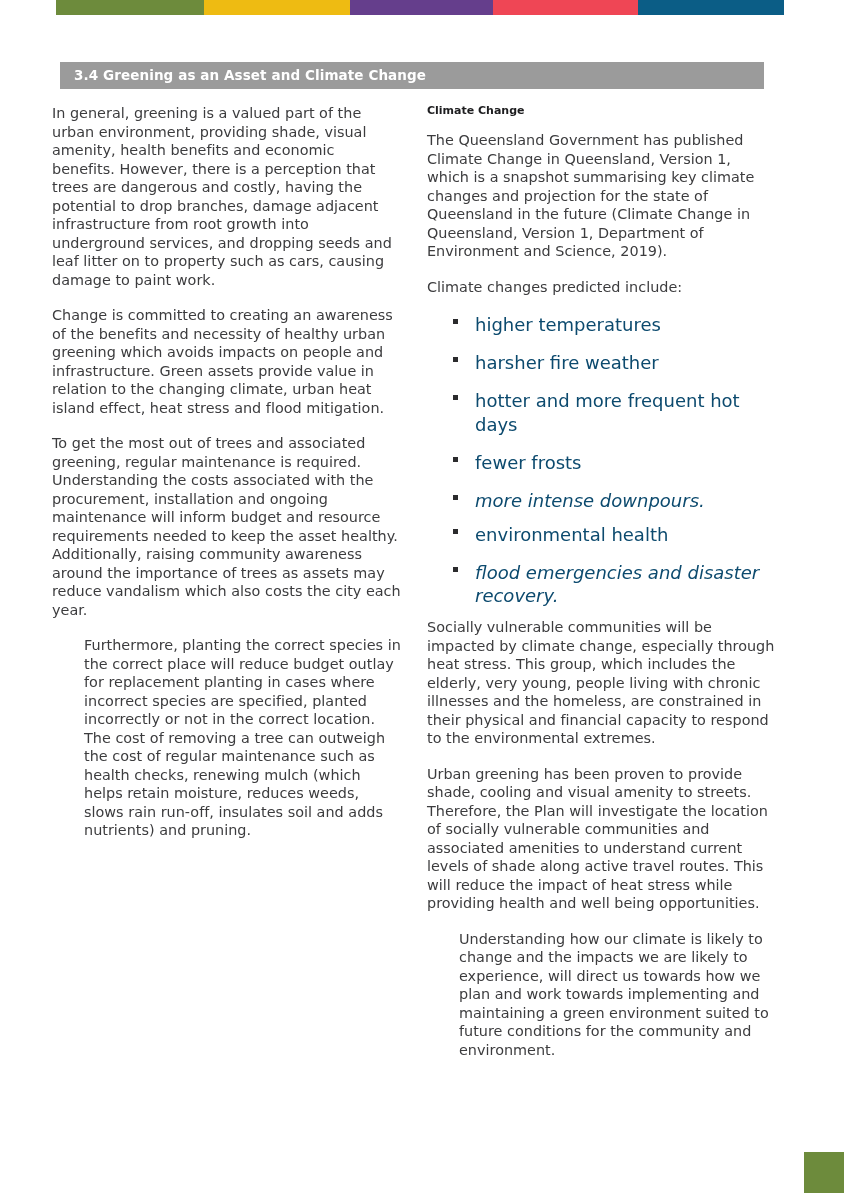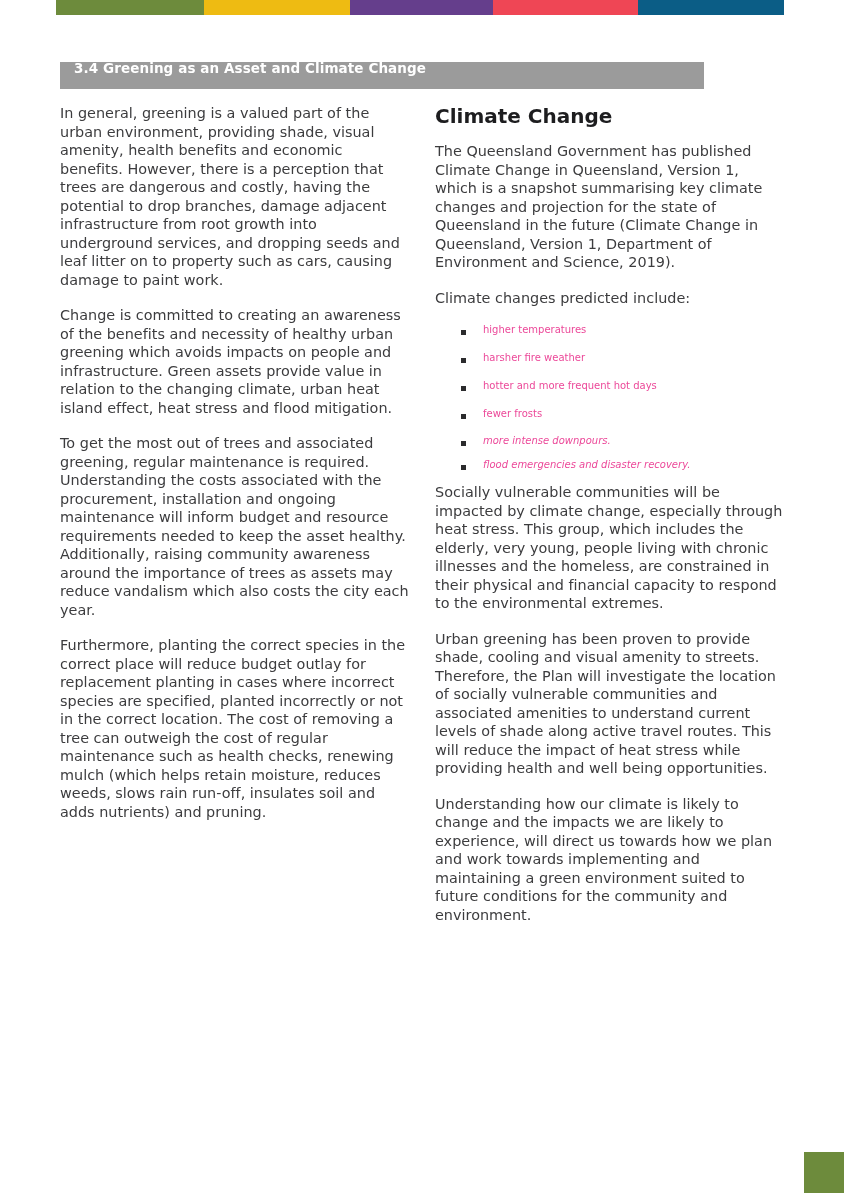--- a/index.html
+++ b/index.html
@@ -25,76 +25,76 @@
     height: 15px;
     display: flex;
   }
   #color-band .swatch { height: 100%; }
 
   
   #section-header {
     position: absolute;
     top: 62px;
     left: 60px;
-    width: 644px;
+    width: 704px;
     height: 27px;
     background: #9b9b9b;
     display: flex;
-    align-items: flex-start;
+    align-items: center;
   }
   #section-header .heading-text {
     color: #ffffff;
     font-size: 13.5px;
     font-weight: bold;
     letter-spacing: 0.1px;
     padding-left: 14px;
     line-height: 1;
   }
 
   
   #content {
     position: absolute;
     top: 104px;
-    left: 60px;
+    left: 52px;
     width: 724px;
     display: flex;
     gap: 26px;
   }
   .column {
     width: 349px;
   }
   .column.right { width: 349px; }
 
   p.body-text {
     margin: 0 0 17px 0;
     font-size: 14.4px;
     line-height: 1.285;
     color: #3c3c3e;
     letter-spacing: 0.01px;
   }
-  p.body-text:last-child { margin-bottom: 0; }
+  p.body-text:last-child { margin-bottom: 0; margin-left: 32px; }
 
   h3.subheading {
     margin: 0 0 14px 0;
-    font-size: 20px;
+    font-size: 11px;
     font-weight: bold;
     color: #1d1d1f;
     line-height: 1.2;
   }
 
   ul.bullet-list {
     list-style: none;
     margin: 6px 0 11px 0;
     padding: 0 0 0 26px;
   }
   ul.bullet-list li {
     position: relative;
-    font-size: 10px;
+    font-size: 18px;
     line-height: 1.285;
-    color: #ec4899;
+    color: #0c4a6e;
     padding-left: 22px;
     margin-bottom: 15px;
   }
   ul.bullet-list li:last-child { margin-bottom: 0; font-style: italic; }
   ul.bullet-list li .bullet-marker {
     position: absolute;
     left: 0;
     top: 6px;
     width: 5px;
     height: 5px;
@@ -152,20 +152,21 @@
     <ul class="bullet-list" id="climate-list">
         <li><span class="bullet-marker"></span><span>higher temperatures</span></li>
         <li><span class="bullet-marker"></span><span>harsher fire weather</span></li>
         <li><span class="bullet-marker"></span><span>hotter and more frequent hot days</span></li>
         <li><span class="bullet-marker"></span><span>fewer frosts</span></li>
         <li><span class="bullet-marker"></span><span>more intense downpours.</span></li>
       </ul>
 
 
     <ul class="bullet-list" id="impacts-list">
+        <li><span class="bullet-marker"></span><span>environmental health</span></li>
         <li><span class="bullet-marker"></span><span>flood emergencies and disaster recovery.</span></li>
       </ul>
 
     <p class="body-text">Socially vulnerable communities will be impacted by climate change, especially through heat stress. This group, which includes the elderly, very young, people living with chronic illnesses and the homeless, are constrained in their physical and financial capacity to respond to the environmental extremes.</p>
     <p class="body-text">Urban greening has been proven to provide shade, cooling and visual amenity to streets. Therefore, the Plan will investigate the location of socially vulnerable communities and associated amenities to understand current levels of shade along active travel routes. This will reduce the impact of heat stress while providing health and well being opportunities.</p>
     <p class="body-text">Understanding how our climate is likely to change and the impacts we are likely to experience, will direct us towards how we plan and work towards implementing and maintaining a green environment suited to future conditions for the community and environment.</p>
   </div>
 </div>
 
 <div id="page-number-box" style="background: rgb(109, 139, 60); padding-left: 43px;">

